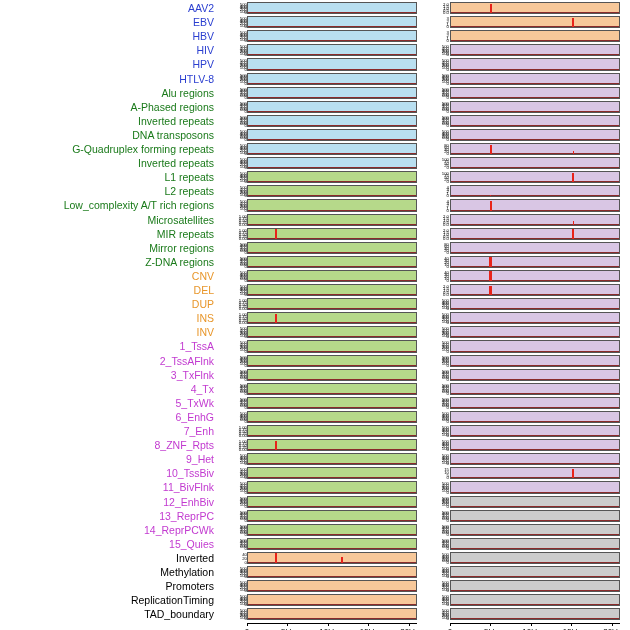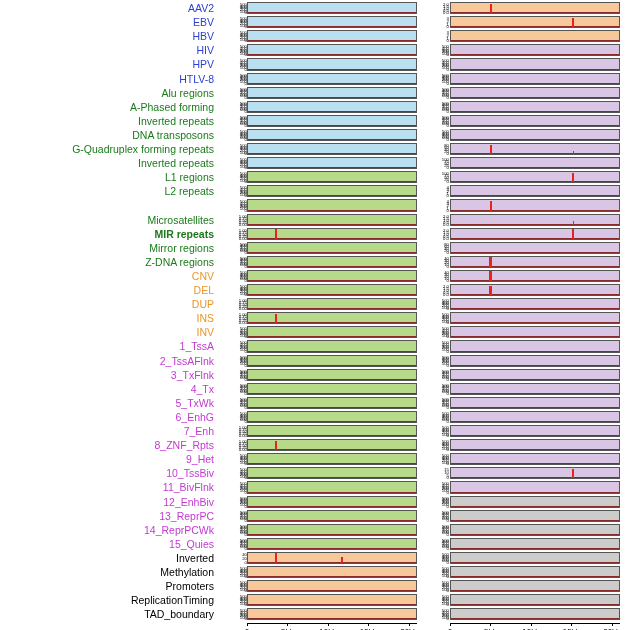--- a/index.html
+++ b/index.html
@@ -100,29 +100,30 @@
 
 <div id="root">
   <div class="labels-col" id="labels">
       <div class="row-label" style="top: 3px; color: rgb(43, 63, 208);">AAV2</div>
       <div class="row-label" style="top: 17.1px; color: rgb(43, 63, 208);">EBV</div>
       <div class="row-label" style="top: 31.2px; color: rgb(43, 63, 208);">HBV</div>
       <div class="row-label" style="top: 45.3px; color: rgb(43, 63, 208);">HIV</div>
       <div class="row-label" style="top: 59.4px; color: rgb(43, 63, 208);">HPV</div>
       <div class="row-label" style="top: 73.5px; color: rgb(43, 63, 208);">HTLV-8</div>
       <div class="row-label" style="top: 87.6px; color: rgb(26, 122, 26);">Alu regions</div>
-      <div class="row-label" style="top: 101.7px; color: rgb(26, 122, 26);">A-Phased forming</div>
+      <div class="row-label" style="top: 101.7px; color: rgb(26, 122, 26);">A-Phased regions</div>
       <div class="row-label" style="top: 115.8px; color: rgb(26, 122, 26);">Inverted repeats</div>
       <div class="row-label" style="top: 129.9px; color: rgb(26, 122, 26);">DNA transposons</div>
       <div class="row-label" style="top: 144px; color: rgb(26, 122, 26);">G-Quadruplex forming repeats</div>
       <div class="row-label" style="top: 158.1px; color: rgb(26, 122, 26);">Inverted repeats</div>
-      <div class="row-label" style="top: 172.2px; color: rgb(26, 122, 26);">L1 regions</div>
+      <div class="row-label" style="top: 172.2px; color: rgb(26, 122, 26);">L1 repeats</div>
       <div class="row-label" style="top: 186.3px; color: rgb(26, 122, 26);">L2 repeats</div>
+      <div class="row-label" style="top: 200.4px; color: rgb(26, 122, 26);">Low_complexity A/T rich regions</div>
       <div class="row-label" style="top: 214.5px; color: rgb(26, 122, 26);">Microsatellites</div>
-      <div class="row-label" style="top: 228.6px; color: rgb(26, 122, 26); font-weight: bold;">MIR repeats</div>
+      <div class="row-label" style="top: 228.6px; color: rgb(26, 122, 26);">MIR repeats</div>
       <div class="row-label" style="top: 242.7px; color: rgb(26, 122, 26);">Mirror regions</div>
       <div class="row-label" style="top: 256.8px; color: rgb(26, 122, 26);">Z-DNA regions</div>
       <div class="row-label" style="top: 270.9px; color: rgb(232, 150, 42);">CNV</div>
       <div class="row-label" style="top: 285px; color: rgb(232, 150, 42);">DEL</div>
       <div class="row-label" style="top: 299.1px; color: rgb(232, 150, 42);">DUP</div>
       <div class="row-label" style="top: 313.2px; color: rgb(232, 150, 42);">INS</div>
       <div class="row-label" style="top: 327px; color: rgb(232, 150, 42);">INV</div>
       <div class="row-label" style="top: 341.4px; color: rgb(194, 58, 208);">1_TssA</div>
       <div class="row-label" style="top: 355.5px; color: rgb(194, 58, 208);">2_TssAFlnk</div>
       <div class="row-label" style="top: 369.6px; color: rgb(194, 58, 208);">3_TxFlnk</div>

